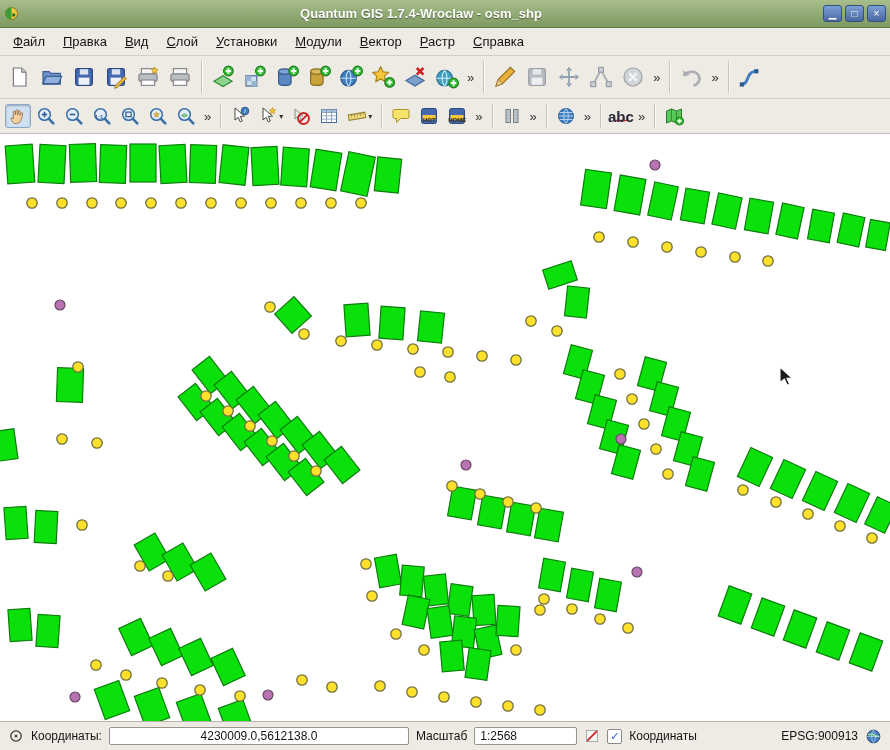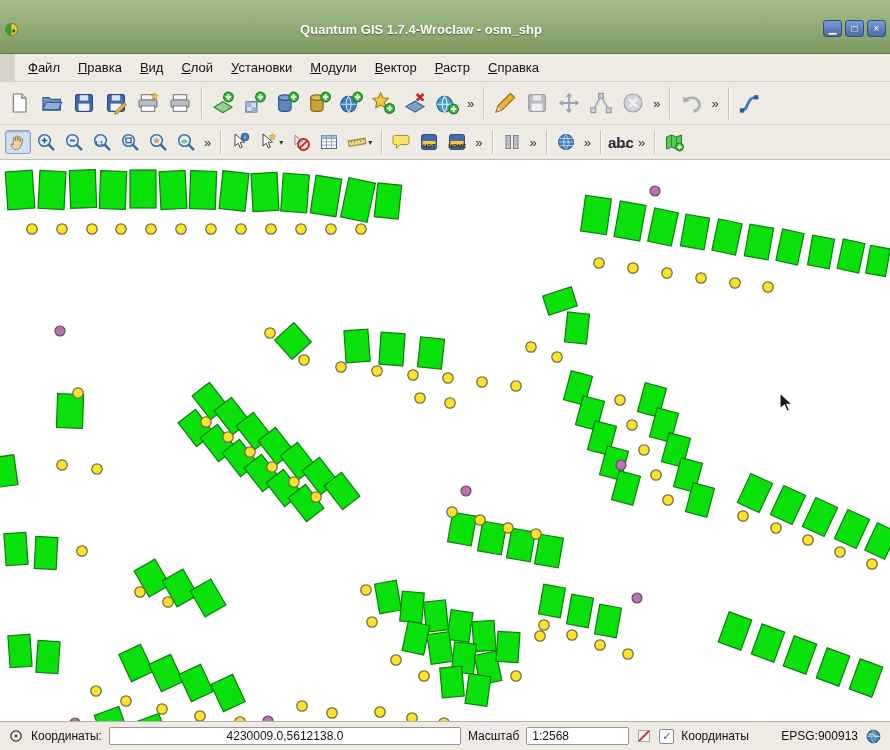--- a/index.html
+++ b/index.html
@@ -1,31 +1,31 @@
 <!DOCTYPE html>
 <html><head>
 <meta charset="utf-8">
 <style>
   html,body{margin:0;padding:0;width:890px;height:750px;overflow:hidden;
     font-family:"Liberation Sans","DejaVu Sans",sans-serif;background:#d6d2cc;}
   .window{width:890px;height:750px;display:flex;flex-direction:column;box-sizing:border-box;}
 
   
-  .titlebar{height:21px;display:flex;align-items:flex-end;padding:16px 4px;gap:3px;
+  .titlebar{height:21px;display:flex;align-items:center;padding:3px 4px;gap:3px;
     background:linear-gradient(180deg,#a7bd8c,#7d9a60);border-bottom:1px solid #5d7a44;}
   .appicon{flex:0 0 auto;}
   .title-text{flex:1;text-align:center;color:#fff;font-size:13px;font-weight:bold;
     text-shadow:0 1px 1px rgba(40,50,30,.65);white-space:nowrap;overflow:hidden;}
   .winbtn{width:17px;height:15px;border:1px solid #31517f;border-radius:3px;
     background:linear-gradient(180deg,#7d9ed6,#49699f);color:#fff;font-size:10px;line-height:13px;
     display:flex;align-items:center;justify-content:center;cursor:default;}
 
   
   .menubar{height:27px;background:#eeeae4;border-bottom:1px solid #d2cdc5;
-    display:flex;align-items:center;padding:0 4px;font-size:13px;color:#141414;margin-left:15px;}
+    display:flex;align-items:center;padding:0 4px;font-size:13px;color:#141414;}
   .menu-item{padding:4px 9px;white-space:nowrap;}
   .menu-item u{text-decoration:underline;}
 
   
   .toolbar{background:#eeeae4;display:flex;align-items:center;padding:2px 5px;gap:2px;}
   .tb1{height:43px;border-bottom:1px solid #d2cdc5;box-sizing:border-box;}
   .tb2{height:35px;border-bottom:1px solid #c4bfb7;box-sizing:border-box;}
   .tbtn{position:relative;display:flex;align-items:center;justify-content:center;
     border:1px solid transparent;border-radius:3px;padding:1px 2px;}
   .tbtn.active{background:#cfe0f2;border-color:#89a8c8;box-shadow:inset 0 1px 2px rgba(0,0,0,.25);}
@@ -40,21 +40,21 @@
 
   
   .mapwrap{position:relative;flex:1;background:#fff;overflow:hidden;}
   .mapwrap svg{position:absolute;top:0;left:0;}
 
   
   .statusbar{height:29px;box-sizing:border-box;display:flex;align-items:center;gap:7px;
     background:#eeeae4;border-top:1px solid #b7b2aa;padding:0 8px;font-size:12px;color:#141414;text-align:center;}
   .sfield{background:#fff;border:1px solid #99948c;border-radius:2px;height:18px;
     display:flex;align-items:center;font-size:12px;box-sizing:border-box;}
-  .sfield.coords{width:352px;justify-content:center;}
+  .sfield.coords{width:300px;justify-content:center;}
   .sfield.scale{width:103px;padding-left:5px;}
   .cb{width:13px;height:13px;background:#fff;border:1px solid #8a8a8a;border-radius:2px;
     display:flex;align-items:center;justify-content:center;font-size:11px;font-weight:bold;color:#2a5acc;}
   .spacer{flex:1;}
   .slabel{white-space:nowrap;}
 </style>
 </head>
 <body>
 
 <div class="window">

